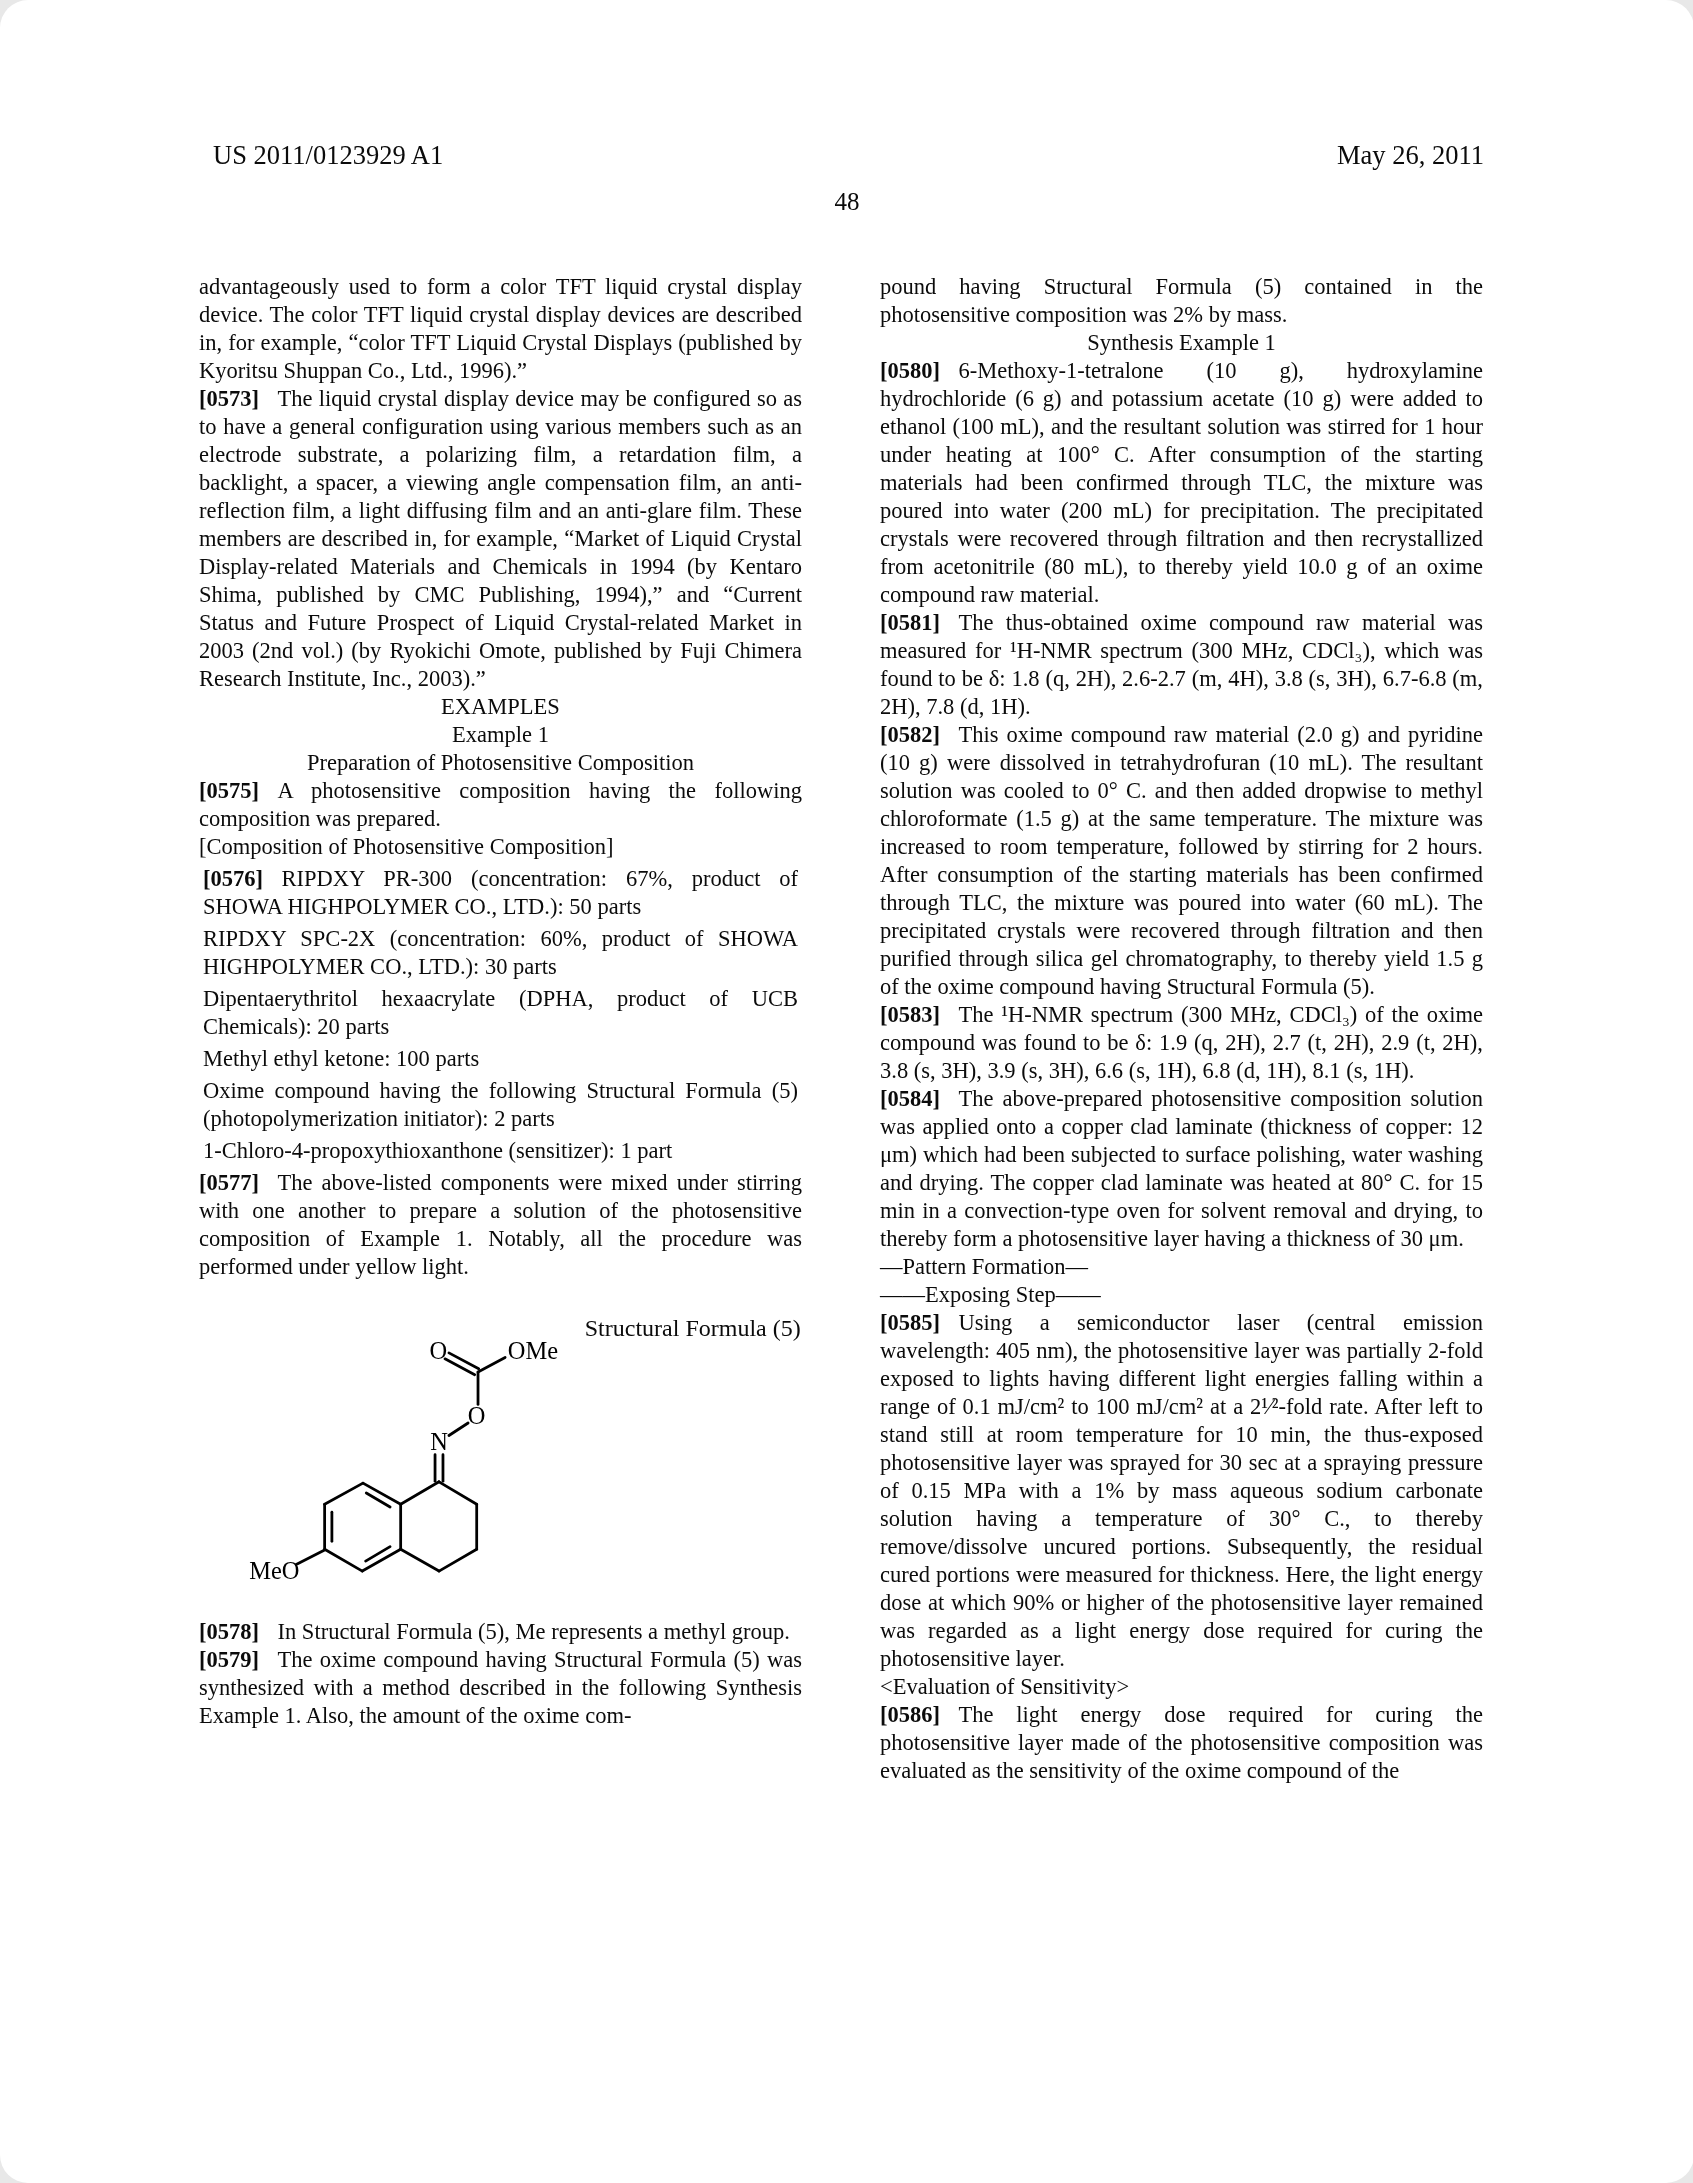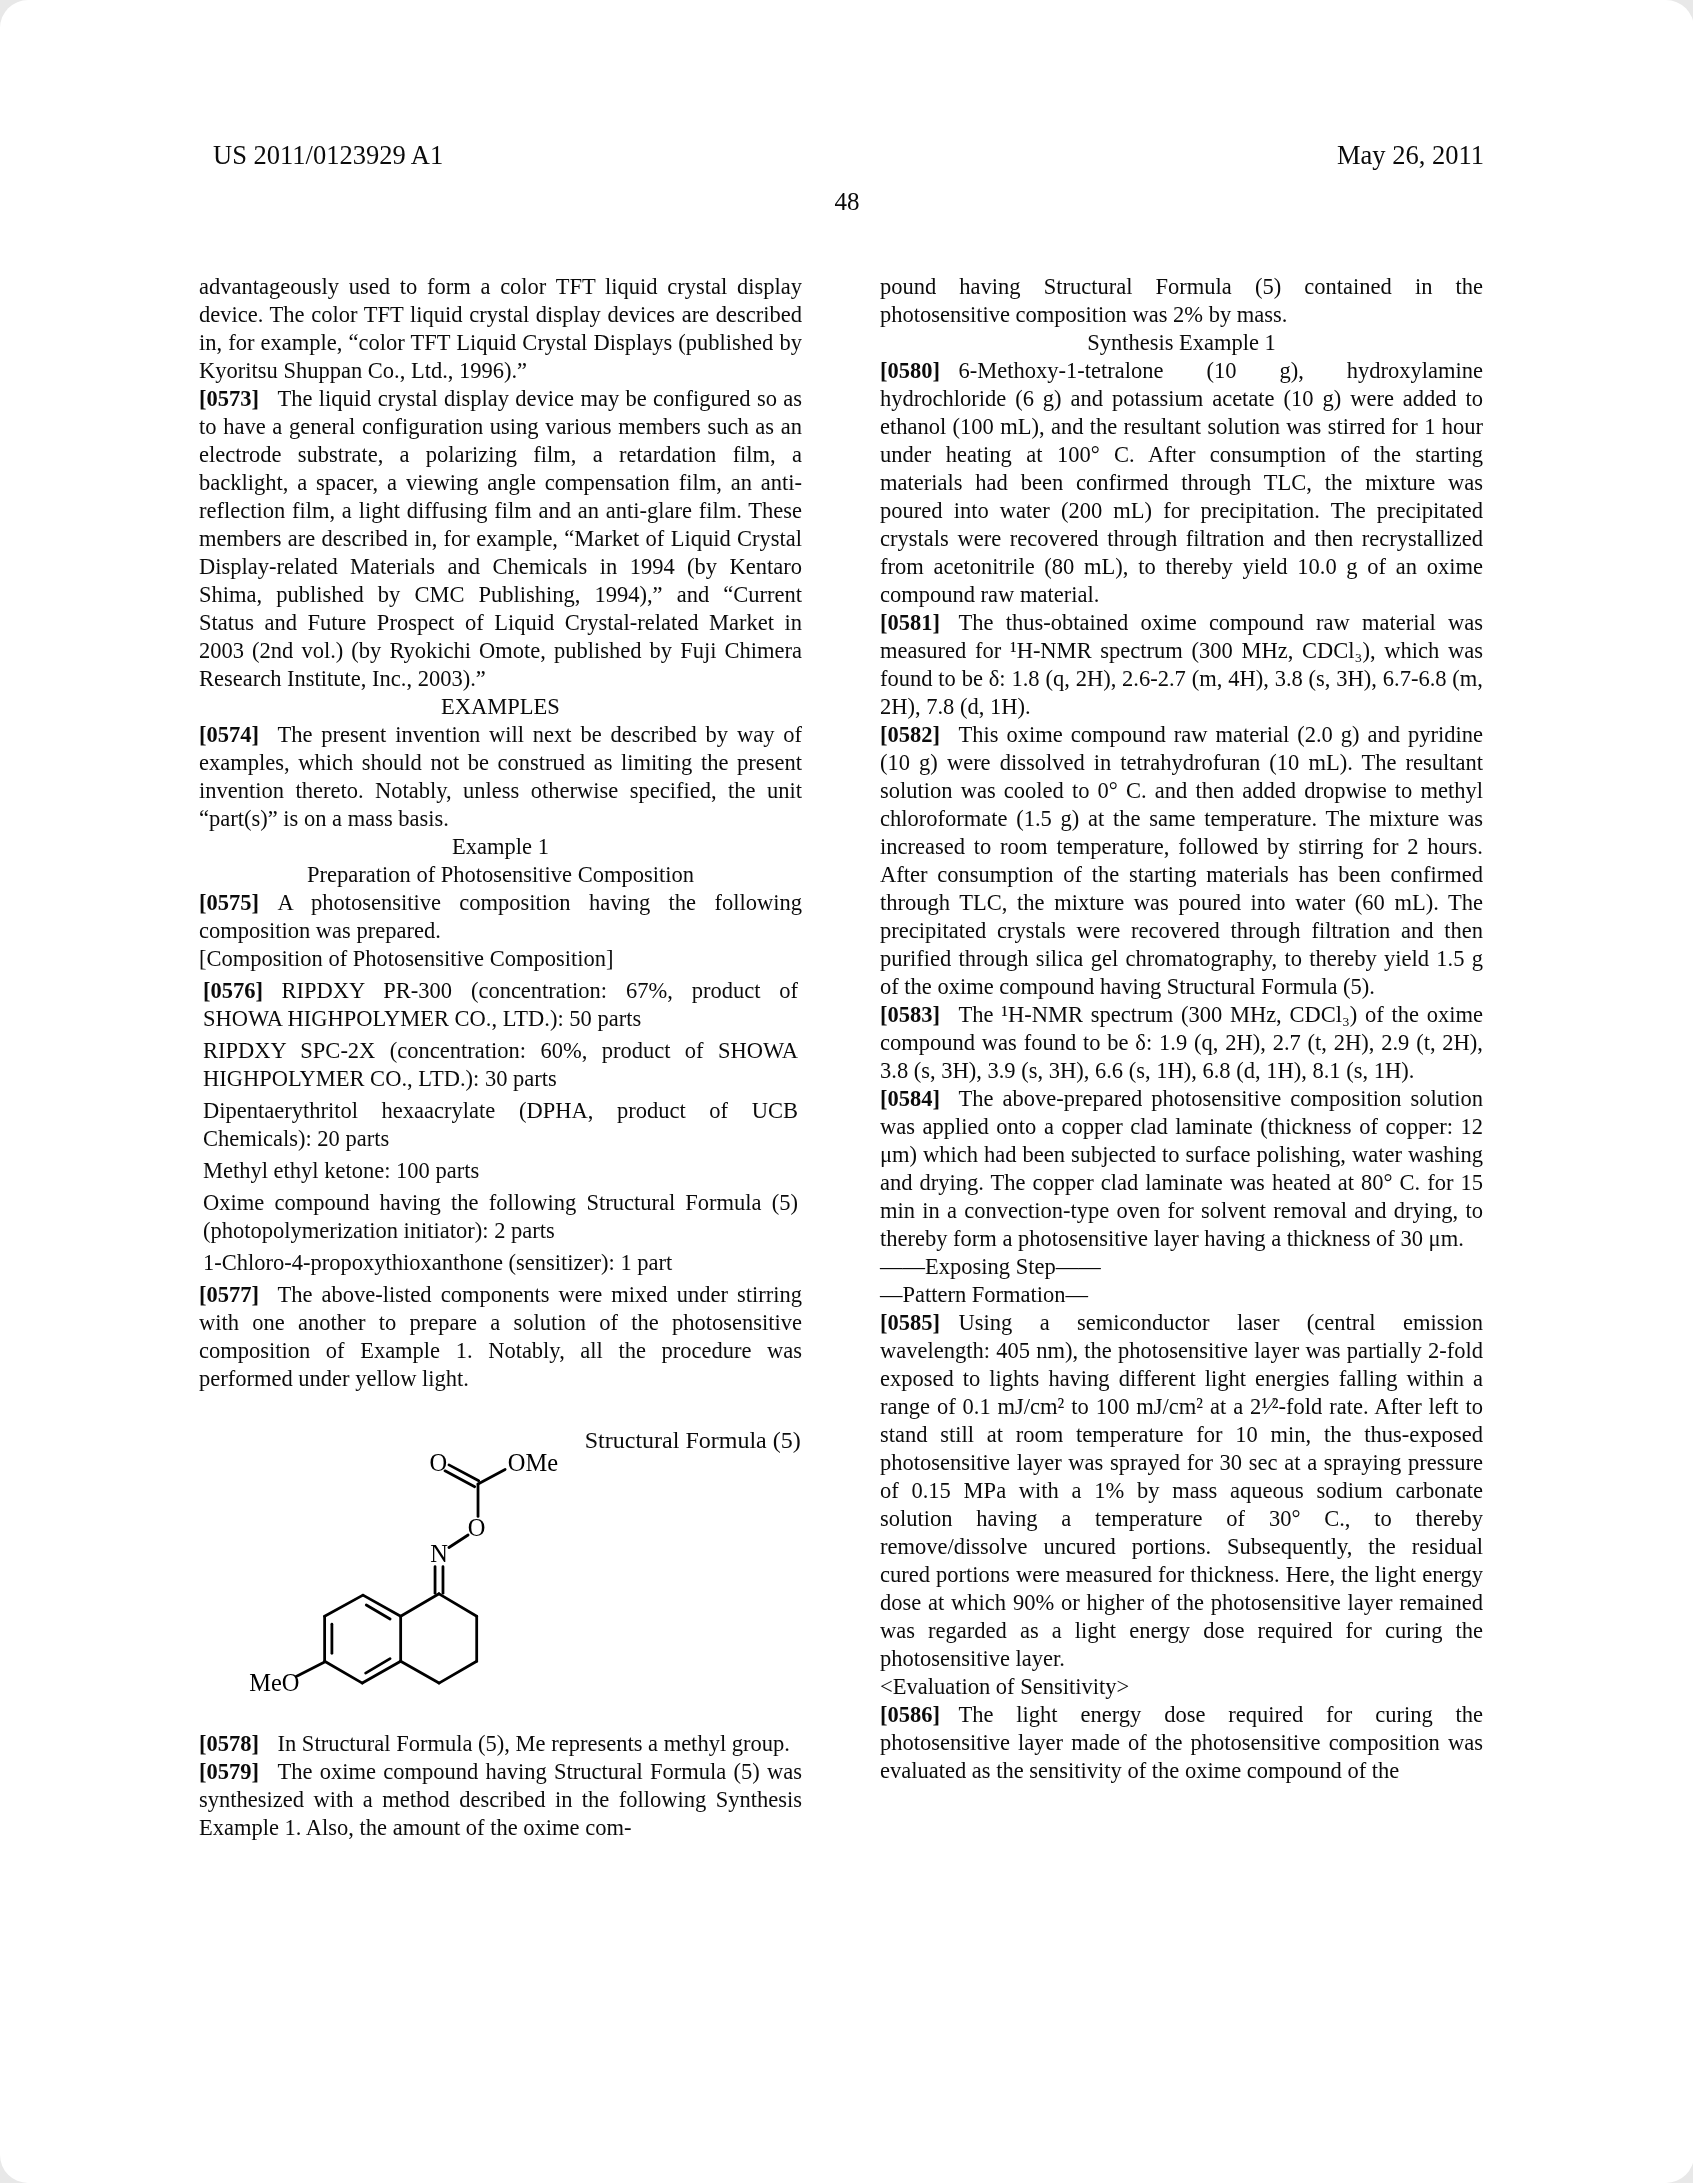--- a/index.html
+++ b/index.html
@@ -29,21 +29,20 @@
 <div class="page">
 
   <div class="hdr-left">US 2011/0123929 A1</div>
   <div class="hdr-right">May 26, 2011</div>
   <div class="page-num">48</div>
 
   <div class="col col-left">
     <p class="para"><span>advantageously used to form a color TFT liquid crystal display device. The color TFT liquid crystal display devices are described in, for example, “color TFT Liquid Crystal Displays (published by Kyoritsu Shuppan Co., Ltd., 1996).”</span></p>
     <p class="para"><b class="tag">[0573]</b><span>The liquid crystal display device may be configured so as to have a general configuration using various members such as an electrode substrate, a polarizing film, a retardation film, a backlight, a spacer, a viewing angle compensation film, an anti-reflection film, a light diffusing film and an anti-glare film. These members are described in, for example, “Market of Liquid Crystal Display-related Materials and Chemicals in 1994 (by Kentaro Shima, published by CMC Publishing, 1994),” and “Current Status and Future Prospect of Liquid Crystal-related Market in 2003 (2nd vol.) (by Ryokichi Omote, published by Fuji Chimera Research Institute, Inc., 2003).”</span></p>
     <p class="para hd-c">EXAMPLES</p>
-    <p class="para"><b class="tag">[0574]</b><span>The present invention will next be described by way of examples, which should not be construed as limiting the present invention thereto. Notably, unless otherwise specified, the unit “part(s)” is on a mass basis.</span></p>
     <p class="para hd-c">Example 1</p>
     <p class="para hd-c">Preparation of Photosensitive Composition</p>
     <p class="para"><b class="tag">[0575]</b><span>A photosensitive composition having the following composition was prepared.</span></p>
     <p class="para hd-l">[Composition of Photosensitive Composition]</p>
     <div class="items">
       <p class="para"><b class="tag">[0576]</b><span>RIPDXY PR-300 (concentration: 67%, product of SHOWA HIGHPOLYMER CO., LTD.): 50 parts</span></p>
       <p class="para"><span>RIPDXY SPC-2X (concentration: 60%, product of SHOWA HIGHPOLYMER CO., LTD.): 30 parts</span></p>
       <p class="para"><span>Dipentaerythritol hexaacrylate (DPHA, product of UCB Chemicals): 20 parts</span></p>
       <p class="para"><span>Methyl ethyl ketone: 100 parts</span></p>
       <p class="para"><span>Oxime compound having the following Structural Formula (5) (photopolymerization initiator): 2 parts</span></p>
@@ -103,21 +102,21 @@
   </div>
 
   <div class="col col-right">
     <p class="para"><span>pound having Structural Formula (5) contained in the photosensitive composition was 2% by mass.</span></p>
     <p class="para hd-c">Synthesis Example 1</p>
     <p class="para"><b class="tag">[0580]</b><span>6-Methoxy-1-tetralone (10 g), hydroxylamine hydrochloride (6 g) and potassium acetate (10 g) were added to ethanol (100 mL), and the resultant solution was stirred for 1 hour under heating at 100° C. After consumption of the starting materials had been confirmed through TLC, the mixture was poured into water (200 mL) for precipitation. The precipitated crystals were recovered through filtration and then recrystallized from acetonitrile (80 mL), to thereby yield 10.0 g of an oxime compound raw material.</span></p>
     <p class="para"><b class="tag">[0581]</b><span>The thus-obtained oxime compound raw material was measured for ¹H-NMR spectrum (300 MHz, CDCl₃), which was found to be δ: 1.8 (q, 2H), 2.6-2.7 (m, 4H), 3.8 (s, 3H), 6.7-6.8 (m, 2H), 7.8 (d, 1H).</span></p>
     <p class="para"><b class="tag">[0582]</b><span>This oxime compound raw material (2.0 g) and pyridine (10 g) were dissolved in tetrahydrofuran (10 mL). The resultant solution was cooled to 0° C. and then added dropwise to methyl chloroformate (1.5 g) at the same temperature. The mixture was increased to room temperature, followed by stirring for 2 hours. After consumption of the starting materials has been confirmed through TLC, the mixture was poured into water (60 mL). The precipitated crystals were recovered through filtration and then purified through silica gel chromatography, to thereby yield 1.5 g of the oxime compound having Structural Formula (5).</span></p>
     <p class="para"><b class="tag">[0583]</b><span>The ¹H-NMR spectrum (300 MHz, CDCl₃) of the oxime compound was found to be δ: 1.9 (q, 2H), 2.7 (t, 2H), 2.9 (t, 2H), 3.8 (s, 3H), 3.9 (s, 3H), 6.6 (s, 1H), 6.8 (d, 1H), 8.1 (s, 1H).</span></p>
     <p class="para"><b class="tag">[0584]</b><span>The above-prepared photosensitive composition solution was applied onto a copper clad laminate (thickness of copper: 12 μm) which had been subjected to surface polishing, water washing and drying. The copper clad laminate was heated at 80° C. for 15 min in a convection-type oven for solvent removal and drying, to thereby form a photosensitive layer having a thickness of 30 μm.</span></p>
+    <p class="para hd-l">—Pattern Formation—</p>
     <p class="para hd-l">——Exposing Step——</p>
-    <p class="para hd-l">—Pattern Formation—</p>
     <p class="para"><b class="tag">[0585]</b><span>Using a semiconductor laser (central emission wavelength: 405 nm), the photosensitive layer was partially 2-fold exposed to lights having different light energies falling within a range of 0.1 mJ/cm² to 100 mJ/cm² at a 2¹⁄²-fold rate. After left to stand still at room temperature for 10 min, the thus-exposed photosensitive layer was sprayed for 30 sec at a spraying pressure of 0.15 MPa with a 1% by mass aqueous sodium carbonate solution having a temperature of 30° C., to thereby remove/dissolve uncured portions. Subsequently, the residual cured portions were measured for thickness. Here, the light energy dose at which 90% or higher of the photosensitive layer remained was regarded as a light energy dose required for curing the photosensitive layer.</span></p>
     <p class="para hd-l">&lt;Evaluation of Sensitivity&gt;</p>
     <p class="para"><b class="tag">[0586]</b><span>The light energy dose required for curing the photosensitive layer made of the photosensitive composition was evaluated as the sensitivity of the oxime compound of the</span></p>
   </div>
 
 </div>
 
 
 </body></html>

